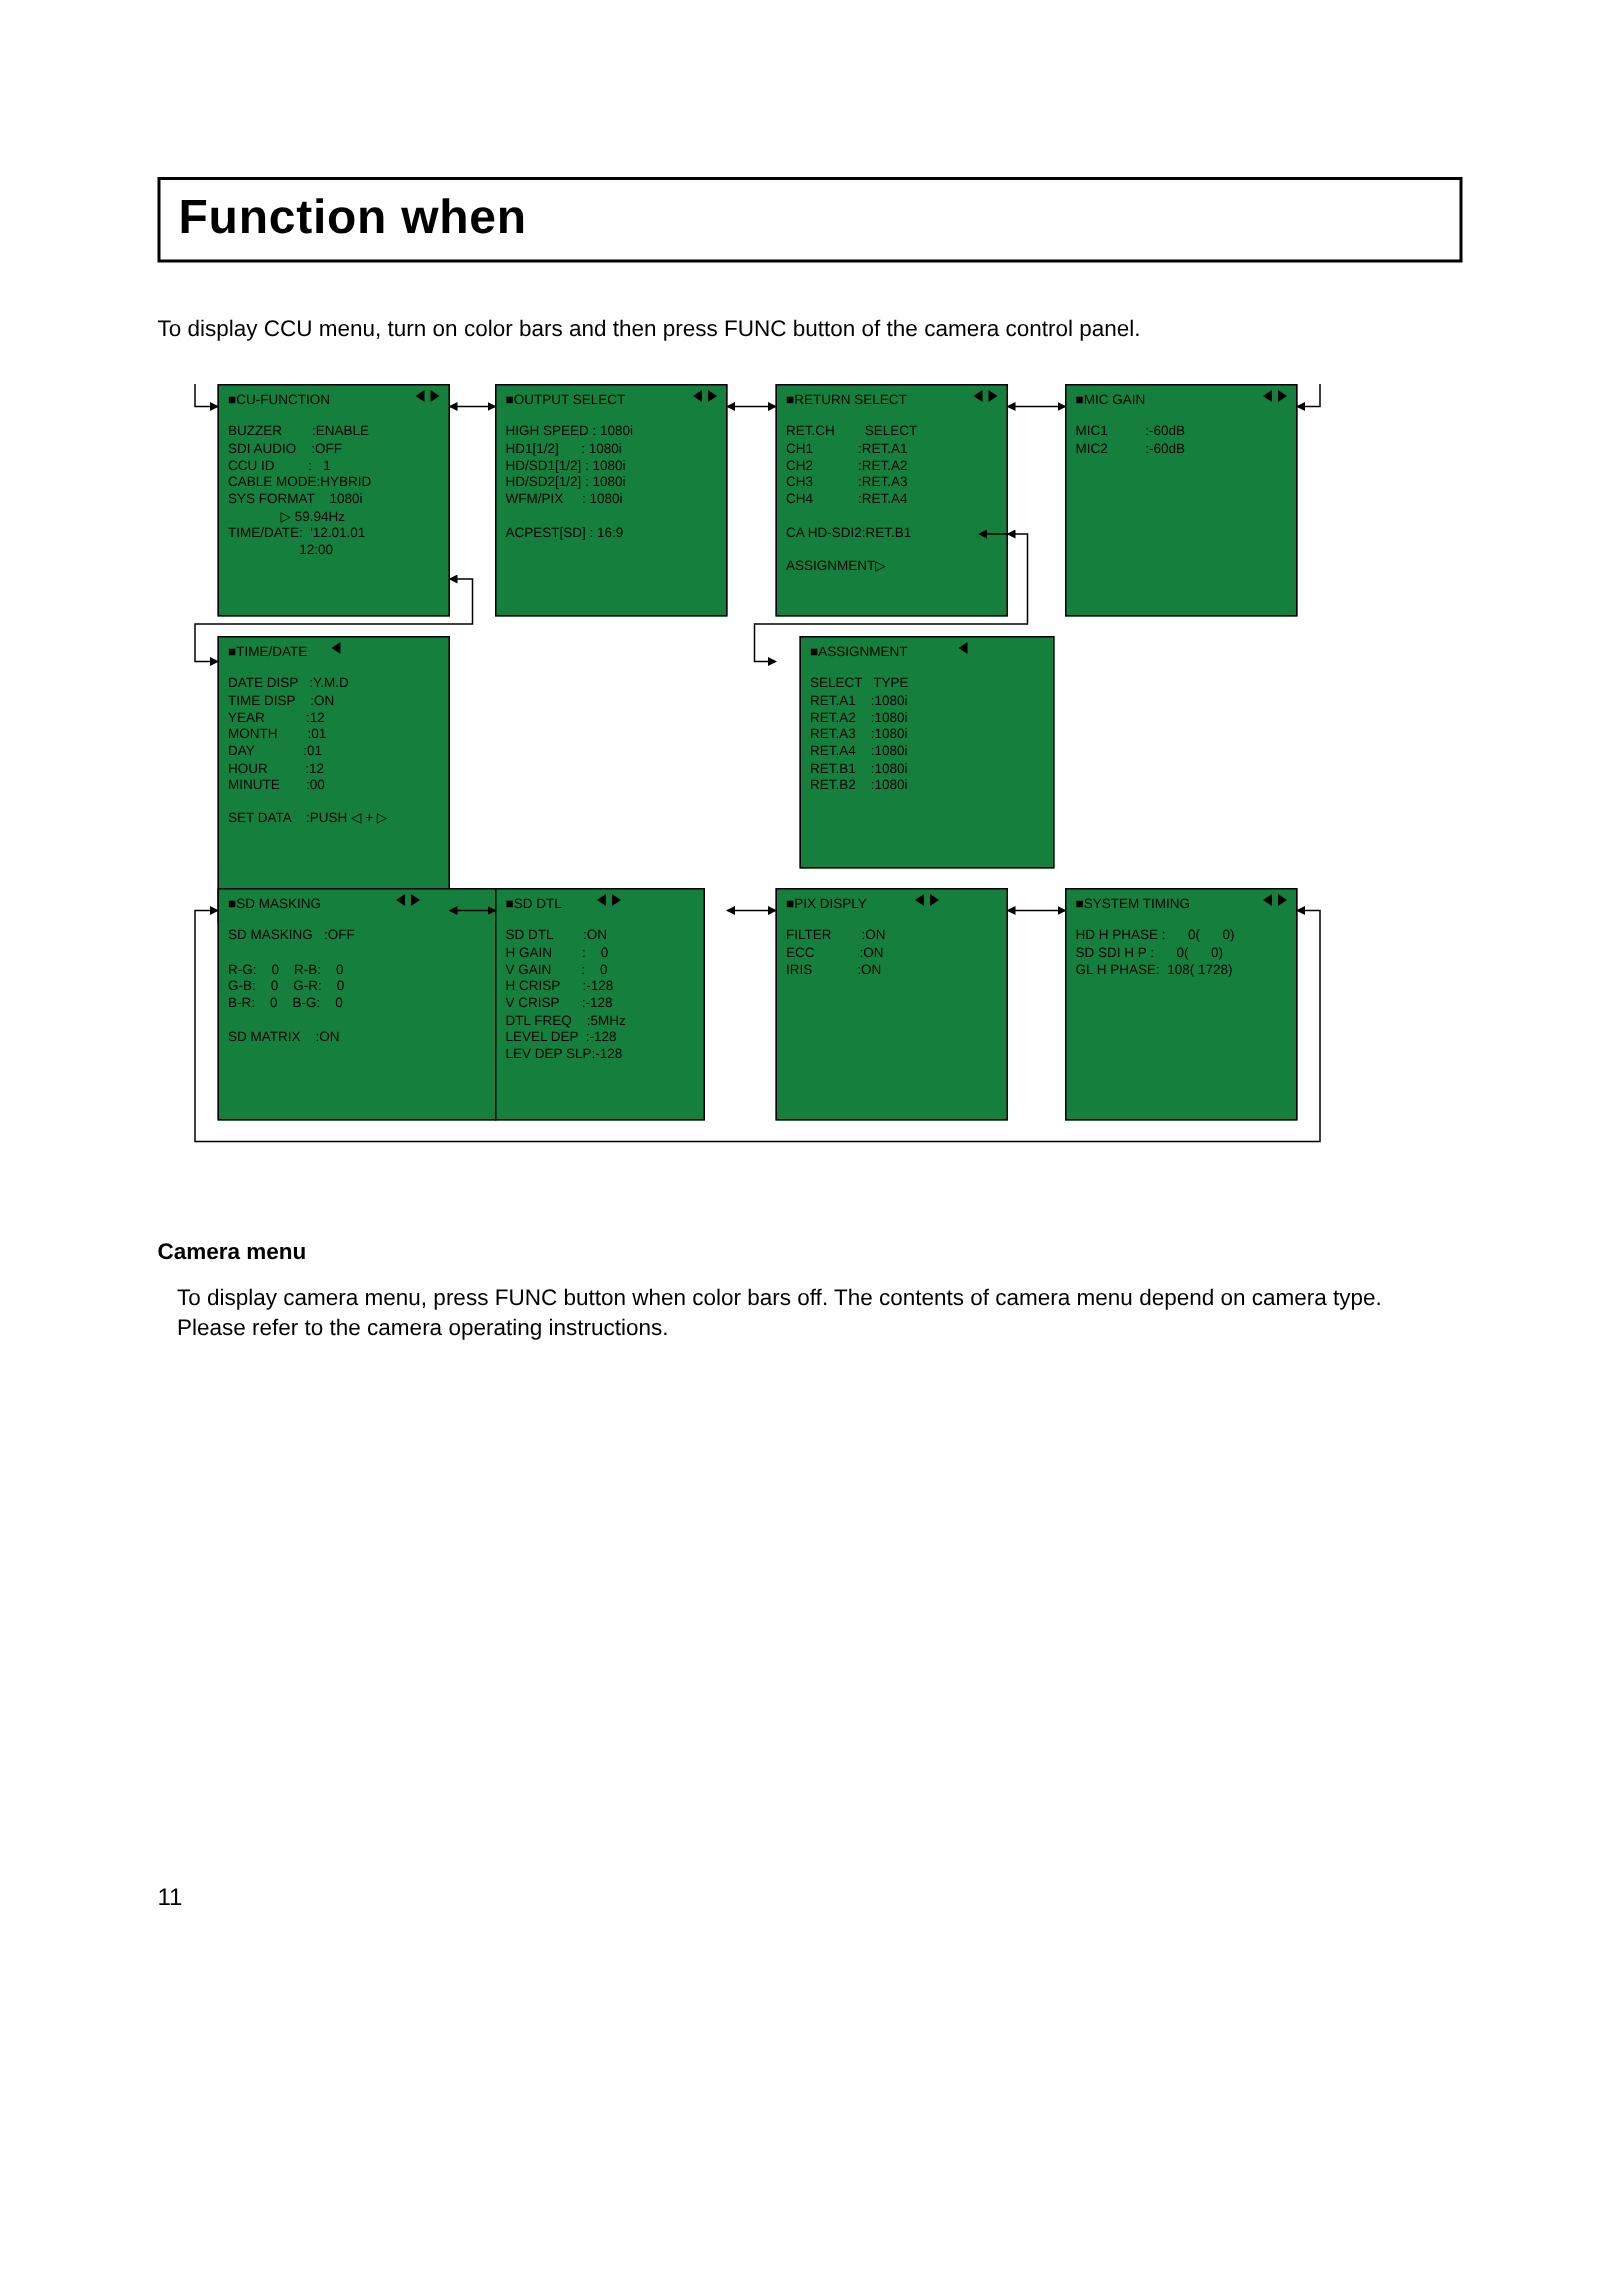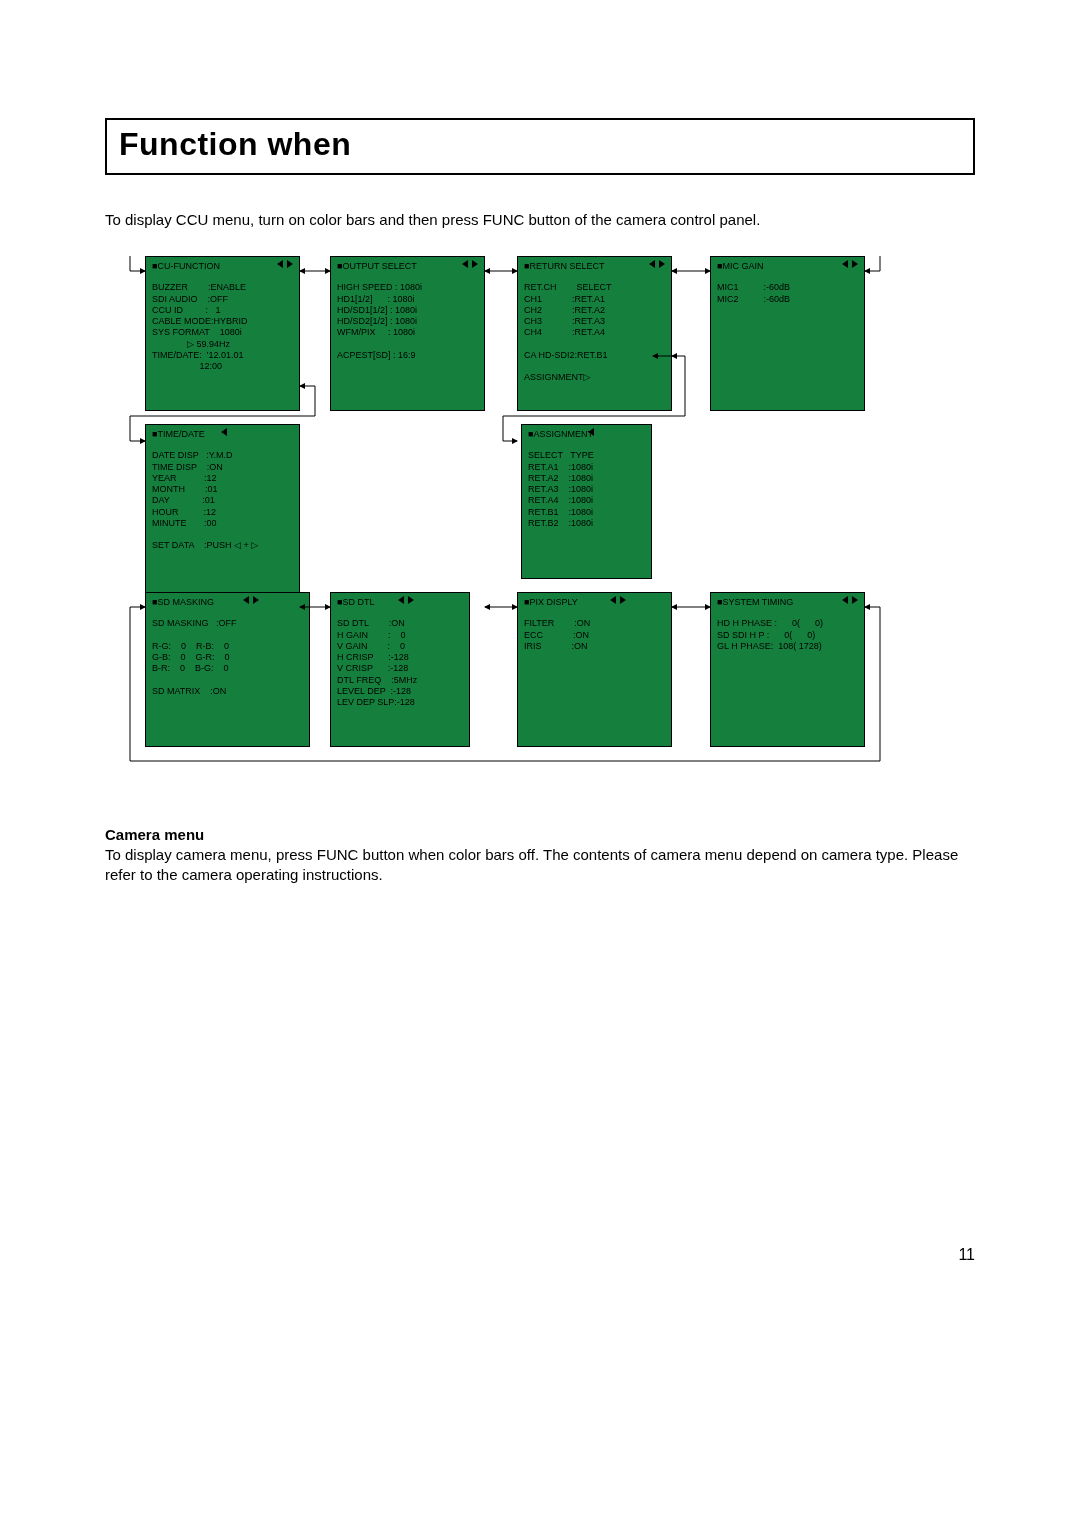--- a/index.html
+++ b/index.html
@@ -74,24 +74,24 @@
     pointer-events: none;
   }
   .sub-head {
     font-size: 15px;
     font-weight: bold;
     margin: 50px 0 2px 0;
   }
   .sub-body {
     font-size: 15px;
     line-height: 1.35;
-    margin: 0;
+    margin: 13px;
   }
   .page-num {
-    text-align: right;
+    text-align: left;
     font-size: 16px;
     margin-top: 360px;
   }
 </style>
 </head>
 <body>
 
 <div class="page">
 
   <div class="title-frame">
@@ -150,32 +150,32 @@
 TIME DISP    :ON
 YEAR           :12
 MONTH        :01
 DAY             :01
 HOUR          :12
 MINUTE       :00
 
 SET DATA    :PUSH ◁ + ▷</div>
     </div>
 
-    <div class="cell" style="left:416px; top:168px; width:131px; height:155px;">
+    <div class="cell" style="left:428px; top:168px; width:170px; height:155px;">
       <div class="hd"><span>■ASSIGNMENT</span><span class="arrows" style="right:55px;"><span class="tri-l"></span></span></div>
       <div class="bd">SELECT   TYPE
 RET.A1    :1080i
 RET.A2    :1080i
 RET.A3    :1080i
 RET.A4    :1080i
 RET.B1    :1080i
 RET.B2    :1080i</div>
     </div>
 
-    <div class="cell" style="left:40px; top:336px; width:165px; height:155px;">
+    <div class="cell" style="left:40px; top:336px; width:186px; height:155px;">
       <div class="hd"><span>■SD MASKING</span><span class="arrows" style="right:50px;"><span class="tri-l"></span><span class="tri-r"></span></span></div>
       <div class="bd">SD MASKING   :OFF
 
 R-G:    0    R-B:    0
 G-B:    0    G-R:    0
 B-R:    0    B-G:    0
 
 SD MATRIX    :ON</div>
     </div>
 

